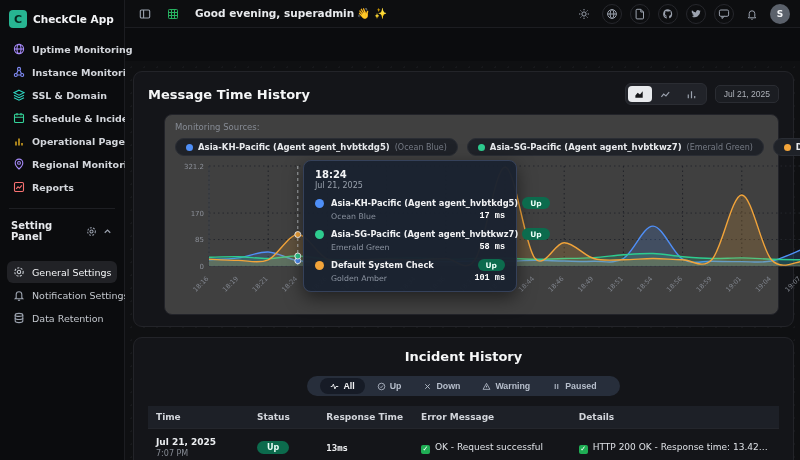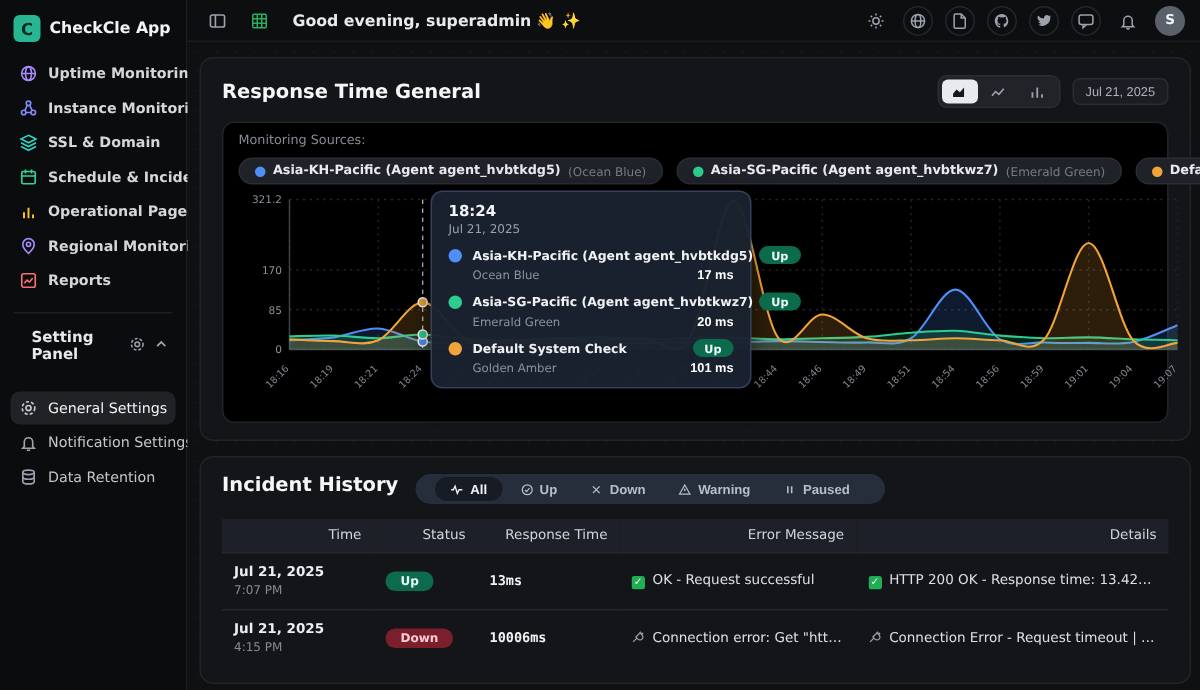--- a/index.html
+++ b/index.html
@@ -13,27 +13,27 @@
   .logo-box { width:18px; height:18px; border-radius:4px; background:#27b592; color:#06281f;
     font-size:11px; font-weight:bold; display:flex; align-items:center; justify-content:center; }
   .app-name { font-size:10.5px; font-weight:bold; color:#f3f4f6; }
   .nav-item, .set-item { display:flex; align-items:center; gap:7px; padding:5px 6px; border-radius:6px;
     font-size:9.5px; font-weight:600; color:#d3d6db; cursor:pointer; margin-bottom:1px; white-space:nowrap; }
   .set-item { font-weight:500; color:#c3c7cd; }
   .set-item.active { background:#212226; color:#f3f4f6; }
   .nicon { display:flex; width:12px; height:12px; flex:none; }
   .nicon svg { width:12px; height:12px; }
   .side-divider { border-top:1px solid #1e1f23; margin:10px 2px 8px 2px; }
-  .settings-header { display:flex; align-items:flex-start; justify-content:space-between; padding:3px 4px 19px 4px;margin-left:10px; }
+  .settings-header { display:flex; align-items:center; justify-content:space-between; padding:3px 4px 19px 4px; }
   .settings-header .sh-label { font-size:10px; font-weight:bold; color:#e7e9ec; }
   .sh-icons { display:flex; gap:5px; color:#9ca3af; align-items:center; }
   .sh-icons svg { width:11px; height:11px; }
 
   
-  .main { flex:1; display:flex; flex-direction:column; min-width:0; }
+  .main { flex:1; display:flex; flex-direction:column; min-width:0;gap:33px; }
   .topbar { height:28px; background:#0d0e10; border-bottom:1px solid #1c1d21; display:flex;
     align-items:center; padding:0 10px; gap:8px; }
   .icon-btn { width:20px; height:20px; border-radius:50%; display:flex; align-items:center; justify-content:center;
     color:#9ca3af; background:transparent; border:none; cursor:pointer; flex:none; }
   .icon-btn svg { width:12px; height:12px; }
   .icon-btn.ring { border:1px solid #26272c; }
   .greeting { font-size:10.5px; font-weight:600; color:#e8eaed; margin-left:4px; }
   .topbar-spacer { flex:1; }
   .avatar { width:20px; height:20px; border-radius:50%; background:#5b616b; color:#f3f4f6;
     font-size:9px; font-weight:bold; display:flex; align-items:center; justify-content:center; cursor:pointer; }
@@ -46,21 +46,21 @@
   .card-head { display:flex; align-items:center; justify-content:space-between; margin-bottom:9px; }
   .card-title { font-size:13px; font-weight:bold; color:#f5f6f7; }
   .head-right { display:flex; align-items:center; gap:8px; }
   .seg { display:flex; background:#212329; border:1px solid #2b2d33; border-radius:6px; padding:2px; gap:2px; }
   .seg-btn { width:24px; height:16px; border-radius:4px; border:none; background:transparent; color:#9ca3af;
     display:flex; align-items:center; justify-content:center; cursor:pointer; }
   .seg-btn.active { background:#e8eaed; color:#17181b; }
   .seg-btn svg { width:11px; height:11px; }
   .date-chip { font-size:8.5px; color:#aeb2ba; background:#1b1d22; border:1px solid #2a2c32;
     border-radius:5px; padding:3px 8px; cursor:pointer; }
-  .chart-panel { background:#000000; border:1px solid #222329; border-radius:8px; padding:7px 10px 2px 10px; }
+  .chart-panel { background:#404040; border:1px solid #222329; border-radius:8px; padding:7px 10px 2px 10px;margin-left:16px; }
   .sources-label { font-size:8.5px; color:#868b94; margin-bottom:6px; }
   .sources-row { display:flex; gap:9px; margin-bottom:4px; }
   .src-pill { display:flex; align-items:center; gap:5px; background:#1f2228; border:1px solid #2a2d34;
     border-radius:10px; padding:3px 10px; cursor:pointer; white-space:nowrap; }
   .dot { width:7px; height:7px; border-radius:50%; flex:none; }
   .src-name { font-size:8.5px; font-weight:bold; color:#e8eaed; }
   .src-cname { font-size:8px; color:#767b85; }
   .chart-wrap { position:relative; }
 
   
@@ -69,34 +69,34 @@
   .tt-time { font-size:10px; font-weight:bold; color:#f3f4f6; }
   .tt-date { font-size:8px; color:#98a0ac; margin:1px 0 7px 0; }
   .tt-row { display:flex; gap:7px; margin-bottom:7px; }
   .tt-row:last-child { margin-bottom:0; }
   .tt-dot { width:9px; height:9px; border-radius:50%; margin-top:2px; flex:none; }
   .tt-body { flex:1; min-width:0; }
   .tt-line1 { display:flex; align-items:center; justify-content:space-between; gap:4px; }
   .tt-name { font-size:8.3px; font-weight:bold; color:#f0f1f3; white-space:nowrap; }
   .tt-line2 { display:flex; align-items:center; justify-content:space-between; margin-top:2px; }
   .tt-cname { font-size:7.8px; color:#8b93a0; }
-  .tt-val { font-size:8.5px; font-weight:bold; color:#fff; font-family:Liberation Sans, sans-serif; }
+  .tt-val { font-size:8.5px; font-weight:bold; color:#fff; font-family:Liberation Mono, monospace; }
   .up-badge { background:#0c6b4d; color:#e9fff7; font-size:7.5px; font-weight:bold;
     padding:1.5px 8px; border-radius:8px; flex:none; }
 
   
-  .inc-head { display:flex; align-items:flex-start; gap:12px; margin-bottom:10px; }
+  .inc-head { display:flex; align-items:center; gap:12px; margin-bottom:10px;flex-direction:column; }
   .filters { display:flex; align-items:center; background:#272e3b; border-radius:12px; padding:2px 13px; gap:2px; }
   .filter-pill { display:flex; align-items:center; gap:4px; font-size:8.8px; font-weight:600; color:#b7bfcc;
     background:transparent; border:none; padding:3px 10px; border-radius:10px; cursor:pointer; white-space:nowrap; }
   .filter-pill.active { background:#161b26; color:#f3f4f6; }
   .filter-pill svg { width:9px; height:9px; }
   table { width:100%; border-collapse:collapse; table-layout:fixed; }
   thead tr { background:#1d2027; }
-  th { font-size:9px; font-weight:400; color:#d2d5db; text-align:right; padding:6px 8px; }
+  th { font-size:9px; font-weight:700; color:#d2d5db; text-align:left; padding:6px 8px; }
   td { font-size:9px; color:#dde0e5; padding:8px 8px; border-top:1px solid #24262c; vertical-align:middle; }
   .c-time { width:16%; } .c-status { width:11%; } .c-resp { width:15%; } .c-err { width:25%; } .c-det { width:33%; }
   .t-date { font-size:9px; font-weight:bold; color:#eceef1; }
   .t-hm { font-size:8px; color:#868b94; margin-top:2px; }
   .badge { display:inline-block; font-size:8px; font-weight:bold; padding:2px 10px; border-radius:9px; }
   .badge.up { background:#0c6b4d; color:#eafff8; }
   .badge.down { background:#7c1f2c; color:#fecdd3; }
   .resp-val { font-weight:bold; font-family:"DejaVu Sans Mono",monospace; color:#f0f1f3; }
   .cell-ico { display:inline-flex; width:9px; height:9px; margin-right:5px; vertical-align:-1px; }
   .check-sq { display:inline-flex; width:9px; height:9px; margin-right:5px; border-radius:2px; background:#1fae54;
@@ -285,21 +285,21 @@
             <path d="M5.1 10.8a1 1 0 0 0 1.8 0"></path>
           </svg>
         </button>
       <div class="avatar">S</div>
     </header>
 
     <div class="content">
 
       <section class="card">
         <div class="card-head">
-          <h2 class="card-title">Response Time General</h2>
+          <h2 class="card-title">Message Time History</h2>
           <div class="head-right">
             <div class="seg">
               <button class="seg-btn active">
                   <svg viewBox="0 0 12 12" fill="none" stroke="currentColor" stroke-width="1.1">
                     <path d="M1.5 9.5V7l2.5-3 2.5 2 3-3.5v7z" fill="currentColor" stroke="none"></path>
                   </svg>
                 </button>
               <button class="seg-btn">
                   <svg viewBox="0 0 12 12" fill="none" stroke="currentColor" stroke-width="1.2">
                     <path d="M1.5 8.5l2.5-3 2.5 2 3.5-4"></path>
@@ -408,21 +408,21 @@
               </div>
               <div class="tt-row">
                 <span class="tt-dot" style="background-color: rgb(46, 204, 143);"></span>
                 <span class="tt-body">
                   <span class="tt-line1">
                       <span class="tt-name">Asia-SG-Pacific (Agent agent_hvbtkwz7)</span>
                       <span class="up-badge">Up</span>
                     </span>
                   <span class="tt-line2">
                       <span class="tt-cname">Emerald Green</span>
-                      <span class="tt-val">20 ms</span>
+                      <span class="tt-val">58 ms</span>
                     </span>
                 </span>
               </div>
               <div class="tt-row">
                 <span class="tt-dot" style="background-color: rgb(242, 164, 58);"></span>
                 <span class="tt-body">
                   <span class="tt-line1">
                       <span class="tt-name">Default System Check</span>
                       <span class="up-badge">Up</span>
                     </span>

